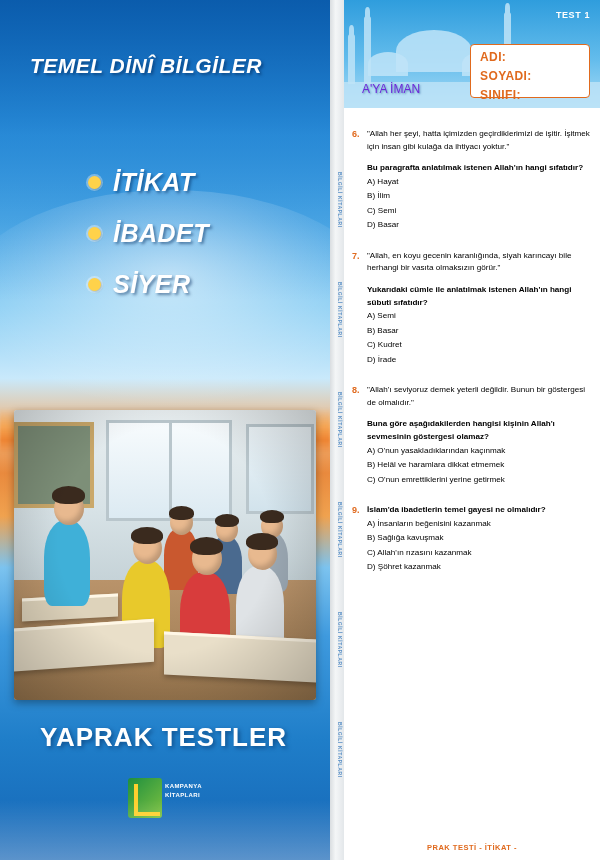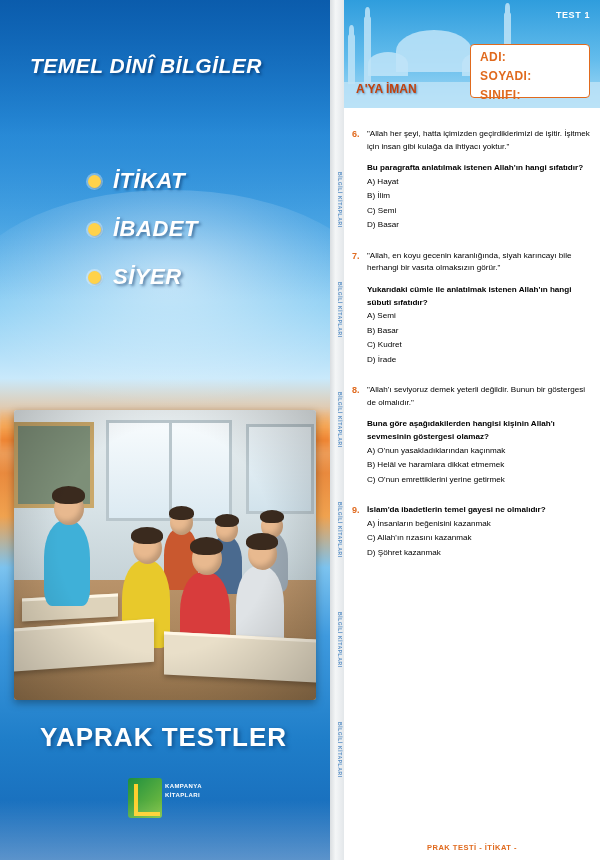--- a/index.html
+++ b/index.html
@@ -16,21 +16,21 @@
   .cover-orange-band{position:absolute;left:0;top:408px;width:330px;height:46px;
     background:linear-gradient(180deg,rgba(255,180,90,0) 0%,rgba(247,160,70,.75) 40%,rgba(238,125,40,.85) 70%,rgba(255,200,130,0) 100%);filter:blur(1px);}
 
   .cover-title{position:absolute;left:30px;top:28px;width:280px;color:#ffffff;font-weight:bold;
     font-size:21px;letter-spacing:.5px;text-shadow:2px 2px 3px rgba(0,40,90,.55);font-style:italic;margin-top:26px;}
 
   .bullets{position:absolute;left:88px;top:168px;}
   .bullet-row{display:flex;align-items:center;margin-bottom:22px;}
   .dot{width:13px;height:13px;border-radius:50%;background:#ffd24a;
     box-shadow:0 0 0 2px rgba(255,255,255,.35),1px 1px 2px rgba(0,0,0,.3);margin-right:12px;flex:0 0 auto;}
-  .bullet-text{color:#ffffff;font-weight:bold;font-size:22px;font-style:italic;letter-spacing:.5px;
+  .bullet-text{color:#ffffff;font-weight:bold;font-size:25px;font-style:italic;letter-spacing:.5px;
     text-shadow:2px 2px 3px rgba(0,40,90,.5);}
 
   .photo{position:absolute;left:14px;top:410px;width:302px;height:290px;border-radius:3px;overflow:hidden;
     box-shadow:0 3px 8px rgba(0,0,0,.35);background:#cfd8dc;}
   .ph-wall{position:absolute;left:0;top:0;width:302px;height:170px;background:linear-gradient(180deg,#e8eef0 0%,#d7e2e6 60%,#c6d3d8 100%);}
   .ph-window{position:absolute;left:92px;top:10px;width:120px;height:95px;background:linear-gradient(180deg,#f7fbfd 0%,#dceaf2 100%);border:3px solid #b9c6cc;}
   .ph-window:before{content:"";position:absolute;left:50%;top:0;width:3px;height:100%;background:#b9c6cc;}
   .ph-window2{position:absolute;left:232px;top:14px;width:62px;height:84px;background:linear-gradient(180deg,#eef6fa 0%,#d2e3ec 100%);border:3px solid #b9c6cc;}
   .ph-board{position:absolute;left:0px;top:12px;width:72px;height:78px;background:#7d8f78;border:4px solid #caa86a;}
   .ph-floor{position:absolute;left:0;top:170px;width:302px;height:120px;background:linear-gradient(180deg,#b9936a 0%,#9c7950 100%);}
@@ -63,21 +63,21 @@
   .mosque{position:absolute;left:0;top:0;width:256px;height:108px;overflow:hidden;
     background:linear-gradient(180deg,#2f9ddd 0%,#63bcec 55%,#a9dcf6 100%);}
   .dome{position:absolute;background:#bfe4f8;opacity:.85;border-radius:50% 50% 0 0;}
   .minaret{position:absolute;width:7px;background:#bfe4f8;opacity:.85;border-radius:3px 3px 0 0;}
   .minaret:after{content:"";position:absolute;left:1px;top:-9px;width:5px;height:10px;background:#bfe4f8;border-radius:50% 50% 0 0;}
   .mosque-base{position:absolute;left:0;bottom:0;width:256px;height:26px;background:#bfe4f8;opacity:.8;}
 
   .test-label{position:absolute;right:10px;top:10px;color:#ffffff;font-weight:bold;font-size:9px;letter-spacing:.6px;}
   .namebox{position:absolute;right:10px;top:44px;width:118px;height:52px;border:1.6px solid #e06a1e;border-radius:4px;background:#ffffff;}
   .namebox div{color:#e06a1e;font-weight:bold;font-size:12px;letter-spacing:.4px;margin:5px 0 0 9px;}
-  .unit-title{position:absolute;left:12px;top:82px;color:#c2410c;font-weight:bold;font-size:12px;
+  .unit-title{position:absolute;left:18px;top:82px;color:#6d28d9;font-weight:normal;font-size:12px;
     text-shadow:1px 1px 2px rgba(0,60,120,.5);}
 
   .qlist{position:absolute;left:8px;top:128px;width:242px;}
   .q{display:flex;margin-bottom:17px;}
   .qnum{color:#e06a1e;font-weight:bold;font-size:9px;width:15px;flex:0 0 15px;padding-top:1px;}
   .qbody{flex:1;}
   .quote{font-size:8.1px;line-height:12.6px;color:#000;}
   .qprompt{font-size:8.1px;line-height:12.6px;color:#000;font-weight:bold;margin-top:9px;}
   .opts{}
   .opt{font-size:8.1px;line-height:14.5px;color:#000;}
@@ -236,20 +236,21 @@
           </div>
         </div>
       </div>
 
       <div class="q">
         <div class="qnum">9.</div>
         <div class="qbody">
           <div class="qprompt" style="margin-top:0;">İslam'da ibadetlerin temel gayesi ne olmalıdır?</div>
           <div class="opts">
             <div class="opt">A) İnsanların beğenisini kazanmak</div>
+            <div class="opt">B) Sağlığa kavuşmak</div>
             <div class="opt">C) Allah'ın rızasını kazanmak</div>
             <div class="opt">D) Şöhret kazanmak</div>
           </div>
         </div>
       </div>
 
     </div>
 
     <div class="footer">PRAK TESTİ - İTİKAT -</div>
   </div>

